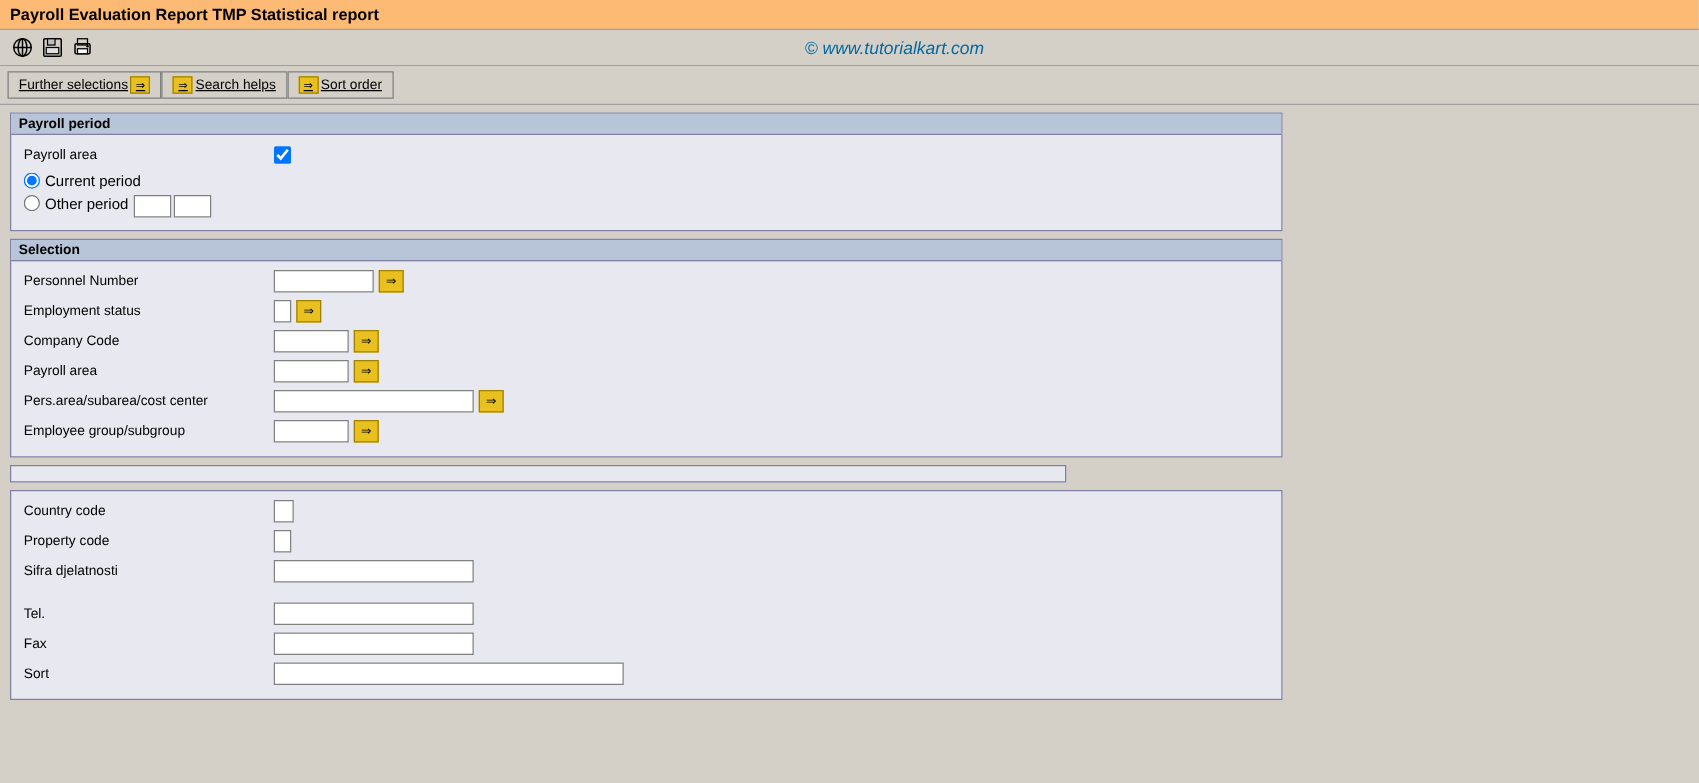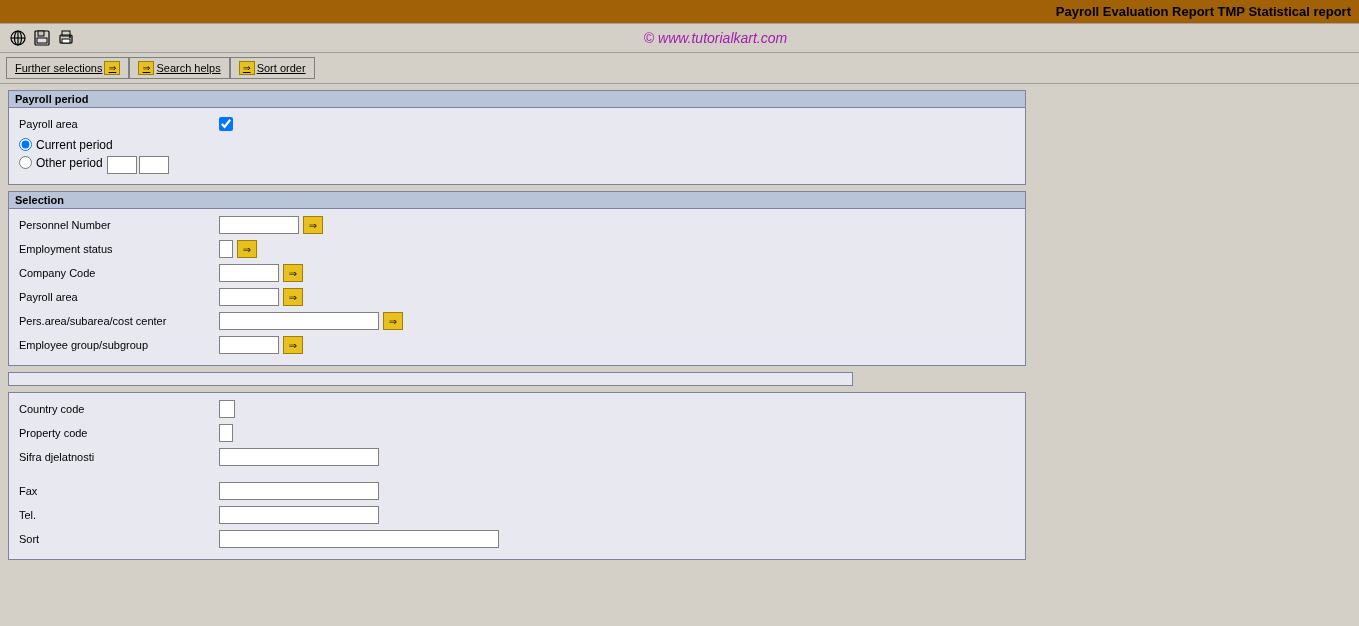--- a/index.html
+++ b/index.html
@@ -4,47 +4,46 @@
   <style>
     * { box-sizing: border-box; margin: 0; padding: 0; }
     body {
       font-family: Arial, Helvetica, sans-serif;
       font-size: 12px;
       background: #d4d0c8;
       width: 1359px;
       min-height: 626px;
     }
     .title-bar {
-      background: #a16207;
+      background: #fdba74;
       padding: 4px 8px;
       font-weight: bold;
       font-size: 13px;
       border-bottom: 1px solid #a0a0a0;
-      text-align: right;
     }
     .toolbar {
       background: #d4d0c8;
       padding: 4px 8px;
       display: flex;
       align-items: center;
       gap: 4px;
       border-bottom: 1px solid #a0a0a0;
     }
     .toolbar-icon {
       width: 20px;
       height: 20px;
       display: flex;
       align-items: center;
       justify-content: center;
       cursor: pointer;
     }
     .watermark {
       flex: 1;
       text-align: center;
-      color: #a21caf;
+      color: #0369a1;
       font-size: 14px;
       font-style: italic;
     }
     .tab-bar {
       background: #d4d0c8;
       padding: 4px 6px;
       display: flex;
       gap: 0;
       border-bottom: 1px solid #a0a0a0;
       text-decoration: underline;
@@ -294,30 +293,30 @@
       </div>
 
       <div class="form-row">
         <span class="form-label">Sifra djelatnosti</span>
         <input type="text" class="form-input form-input-lg" value="" style="">
       </div>
 
       <div style="height:10px;"></div>
 
       <div class="form-row">
+        <span class="form-label">Tel.</span>
+        <input type="text" class="form-input form-input-lg" value="" style="">
+      </div>
+
+      <div class="form-row">
         <span class="form-label">Fax</span>
         <input type="text" class="form-input form-input-lg" value="" style="">
       </div>
 
       <div class="form-row">
-        <span class="form-label">Tel.</span>
-        <input type="text" class="form-input form-input-lg" value="" style="">
-      </div>
-
-      <div class="form-row">
         <span class="form-label">Sort</span>
         <input type="text" class="form-input form-input-xl" value="" style="">
       </div>
 
     </div>
   </div>
 
 </div>
 
 </body></html>

